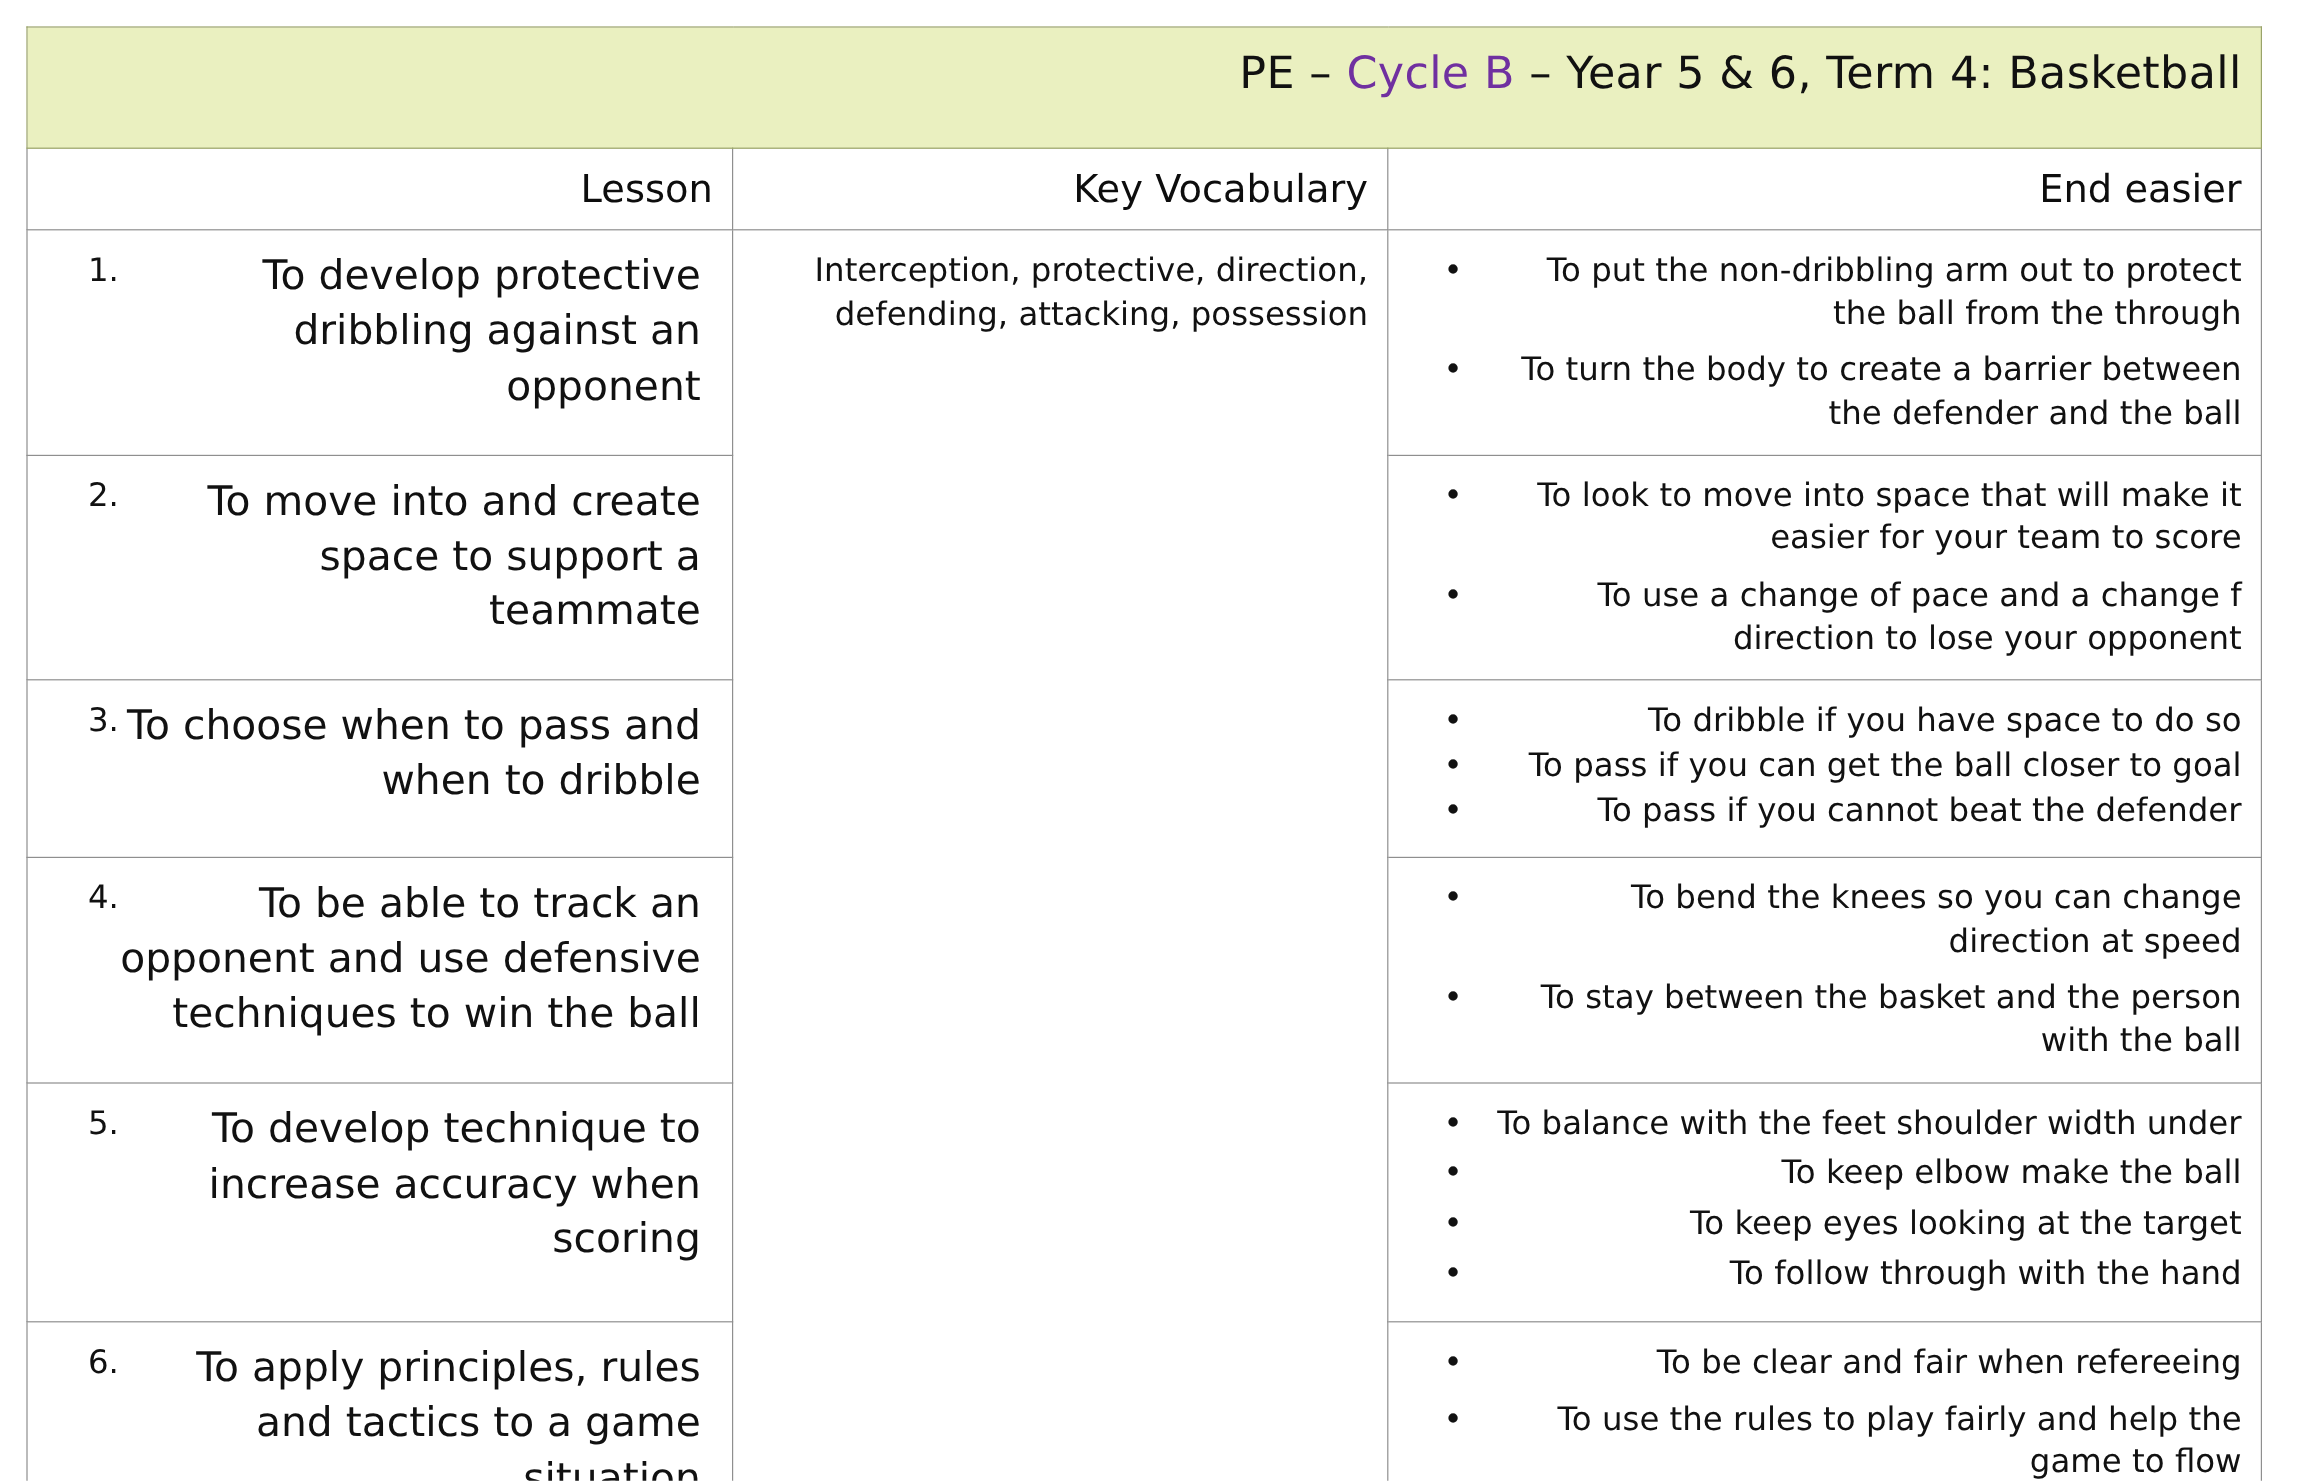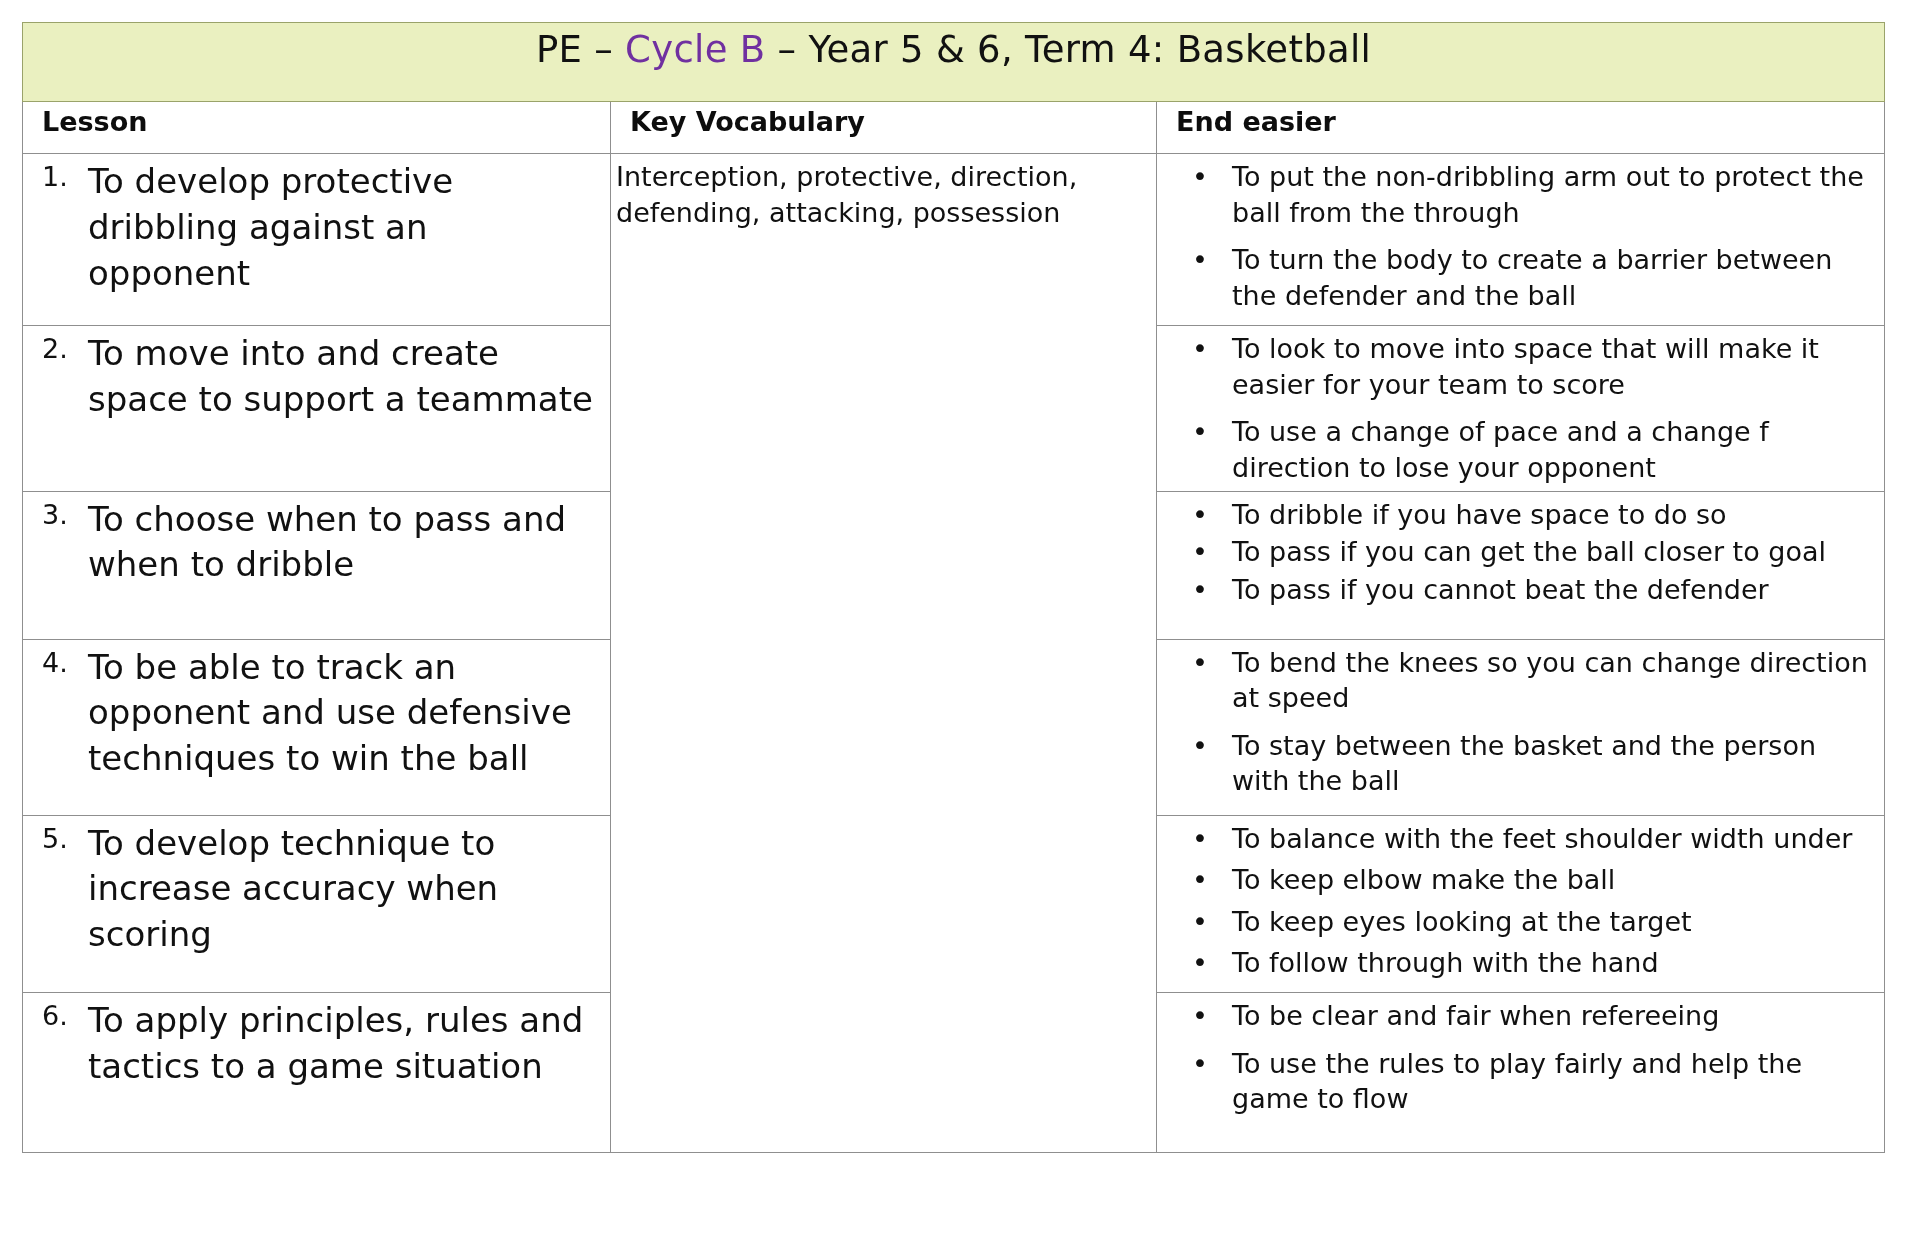--- a/index.html
+++ b/index.html
@@ -32,22 +32,23 @@
   table.plan {
     border-collapse: collapse;
     table-layout: fixed;
     width: 1862px;
     background: #ffffff;
   }
 
   table.plan td, table.plan th {
     border: 1px solid #8f8f8f;
     vertical-align: top;
-    padding: 5px;
+    padding: 16px;
     background: #ffffff;
+    text-align: right;
   }
 
   
   .title-cell {
     background: #eaf0c0 !important;
     border: 1px solid #9aa36a !important;
     height: 68px;
     text-align: center;
     vertical-align: middle;
     padding: 6px 10px 10px 10px;
@@ -63,22 +64,22 @@
   .title-text .accent {
     color: #7030a0;
   }
 
   
   .colhead {
     height: 52px;
     vertical-align: middle;
   }
   .colhead-text {
-    font-size: 27px;
-    font-weight: bold;
+    font-size: 32px;
+    font-weight: normal;
     color: #0d0d0d;
     padding-left: 14px;
     line-height: 1.1;
   }
 
   
   col.c-lesson { width: 588px; }
   col.c-vocab  { width: 546px; }
   col.c-end    { width: 728px; }
 

